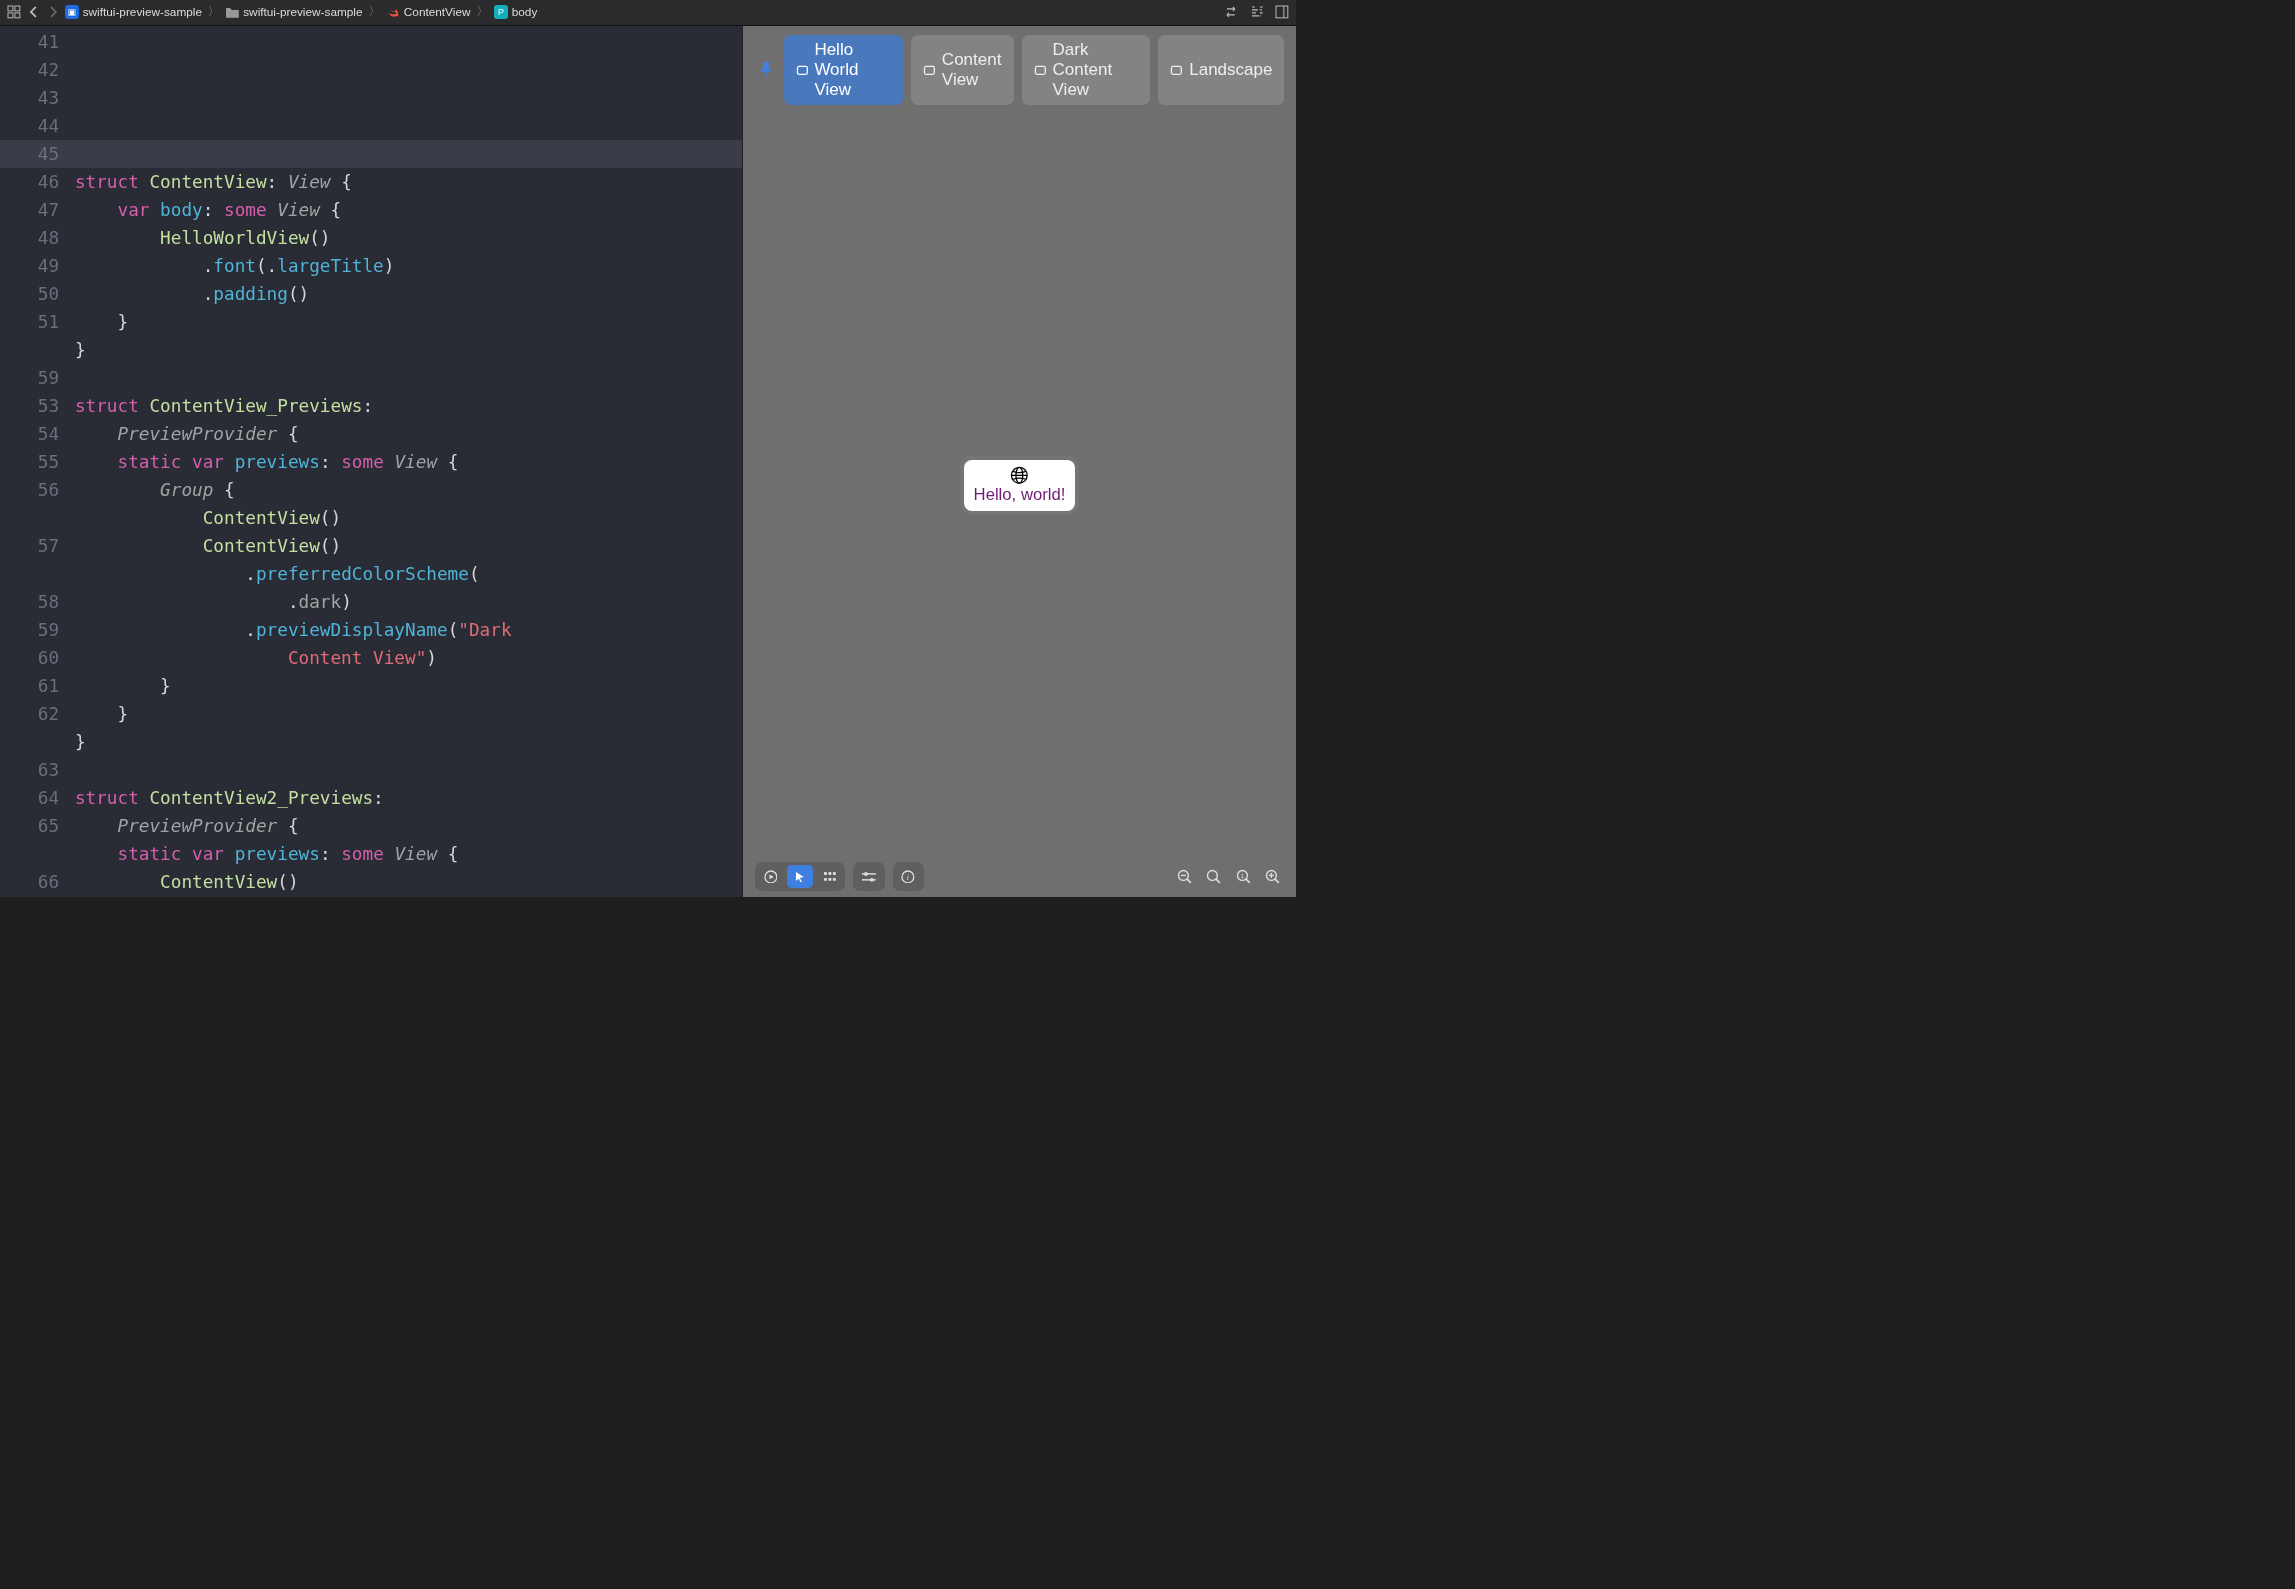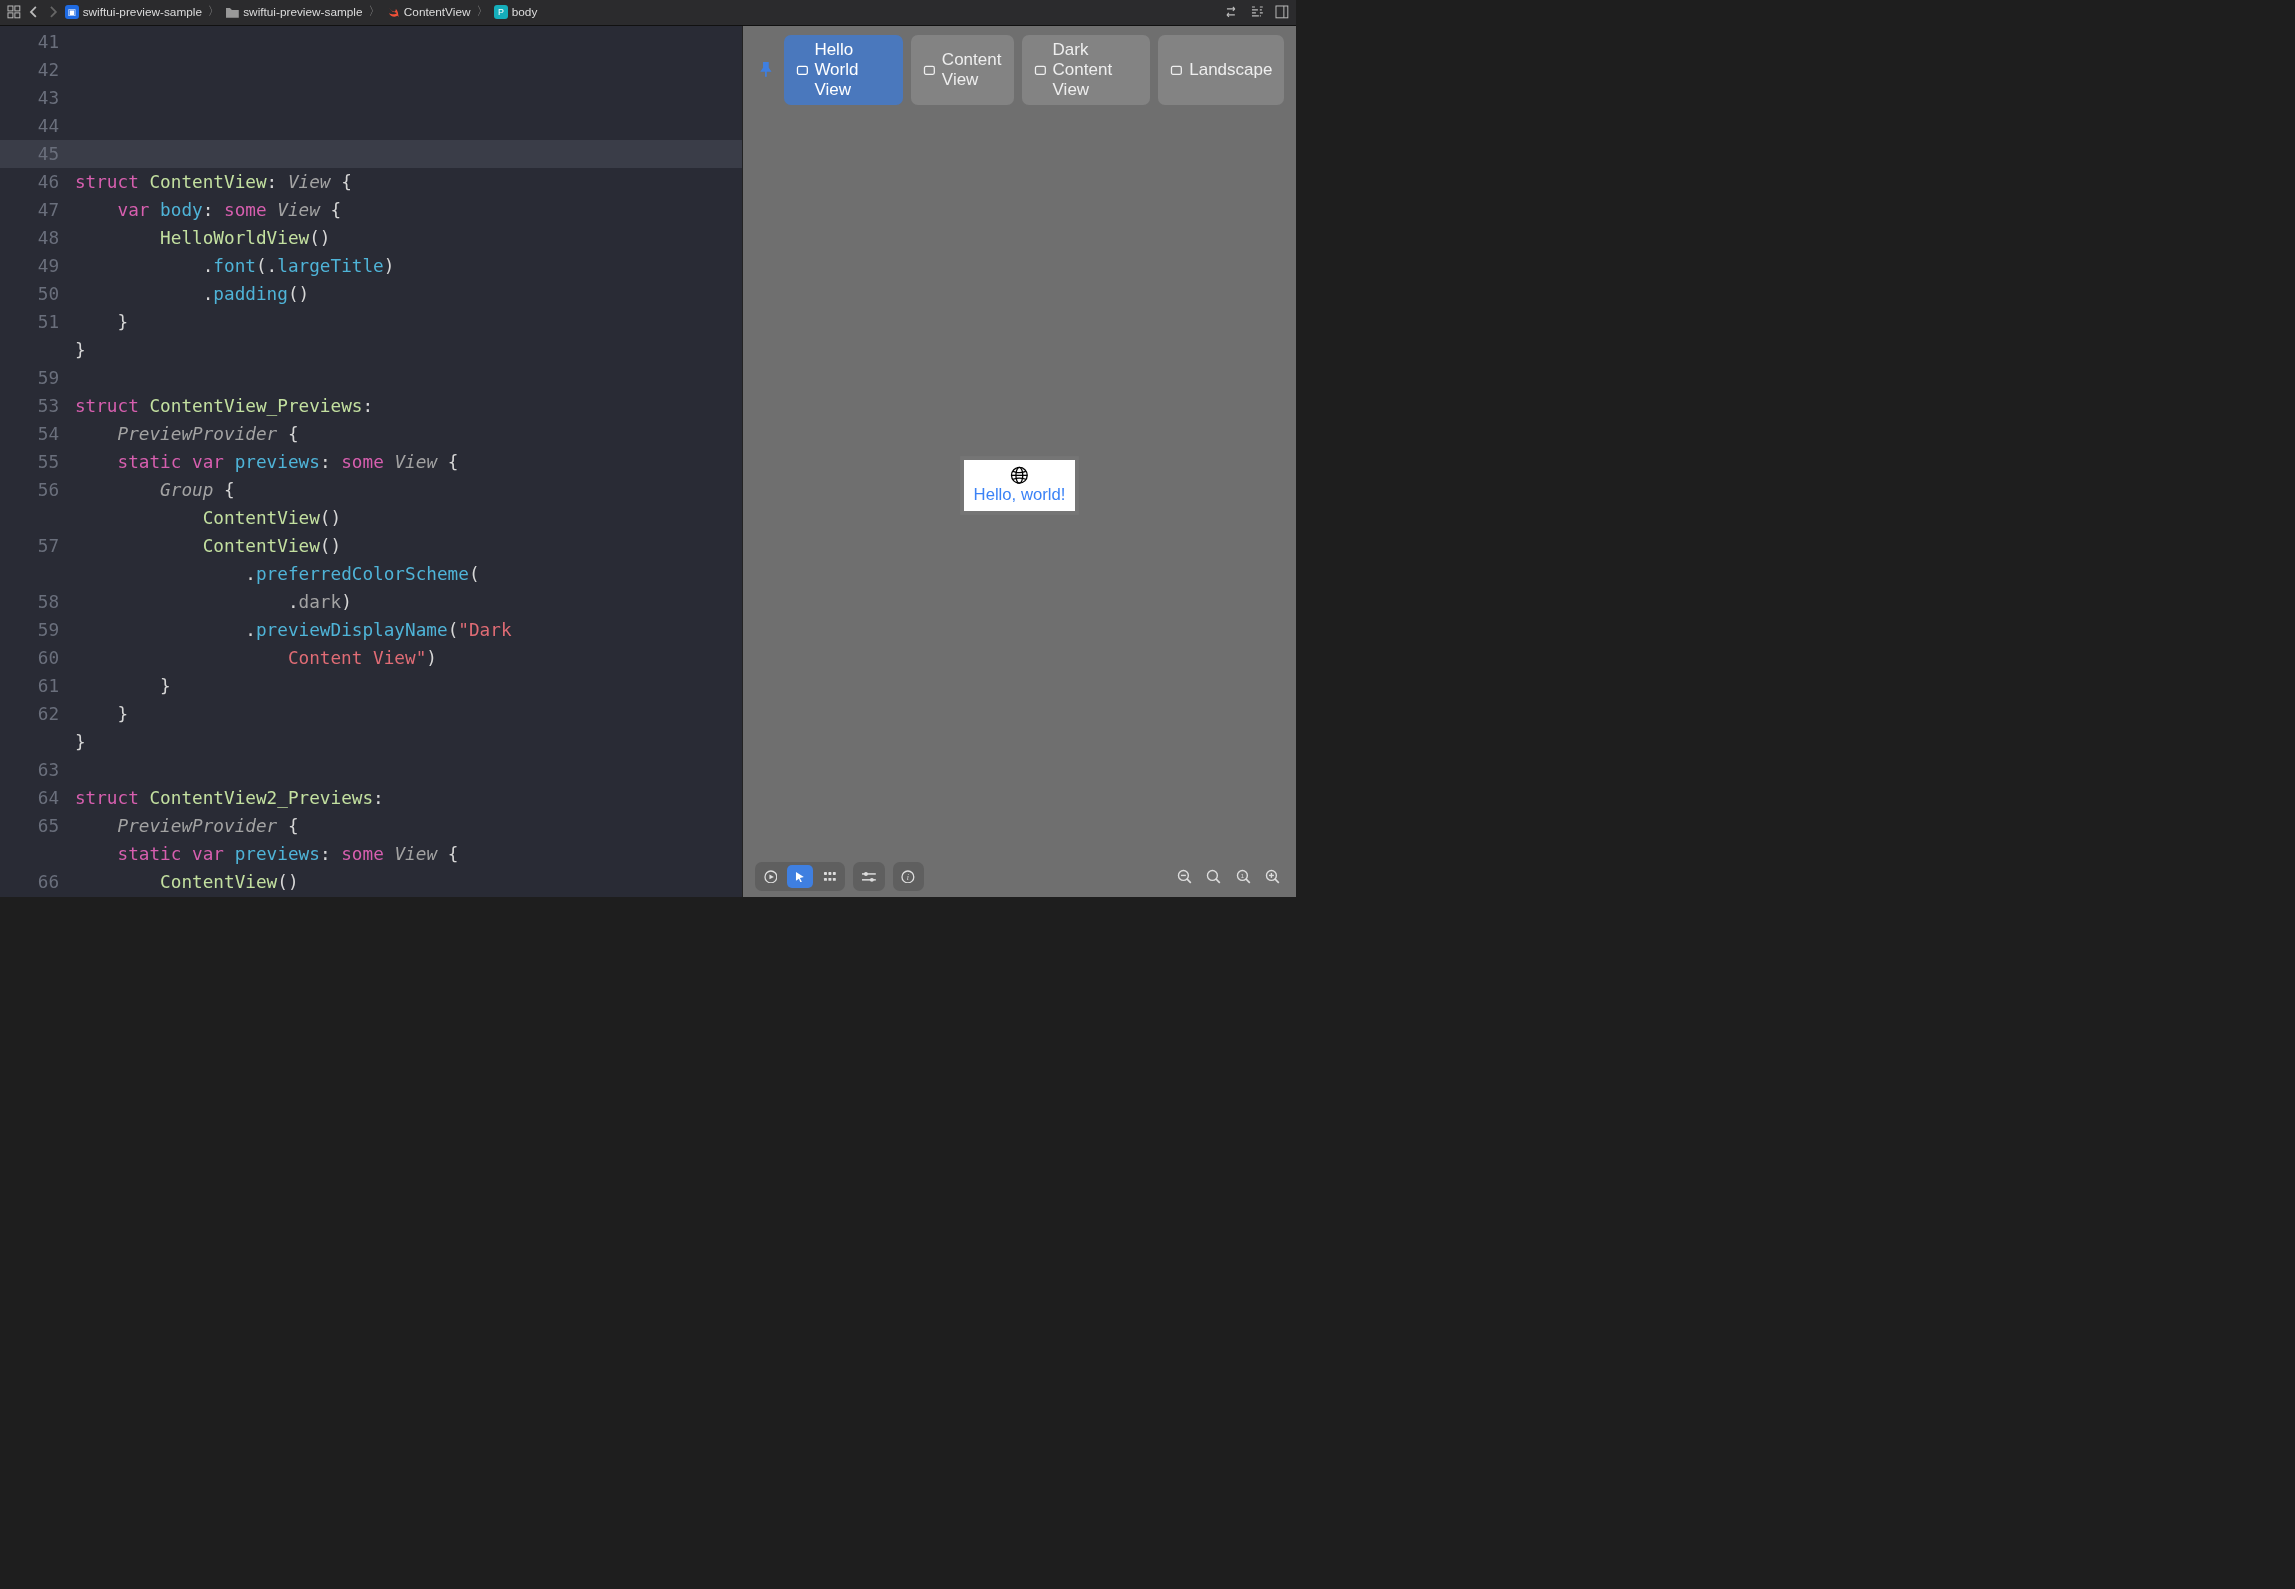--- a/index.html
+++ b/index.html
@@ -121,23 +121,23 @@
   }
   .ptab-icon{width:13.8px;height:13.8px;display:inline-flex;align-items:center;justify-content:center;}
   .canvas {
     flex:1;
     display:flex;
     align-items:center;
     justify-content:center;
   }
   .preview-card {
     background:#fff;
-    color:#3b82f6;
+    color:#701a75;
     padding:5.9px 9.9px;
-    border-radius:0;
+    border-radius:8px;
     box-shadow:0 0 0 3.9px rgba(120,120,120,0.7);
     text-align:left;
     font-size:15.8px;
   }
   .preview-card .globe{font-size:16.7px;line-height:1;}
   .preview-card .hello{font-size:16.7px;}
 
   .preview-bottom {
     height:41px;
     display:flex;

